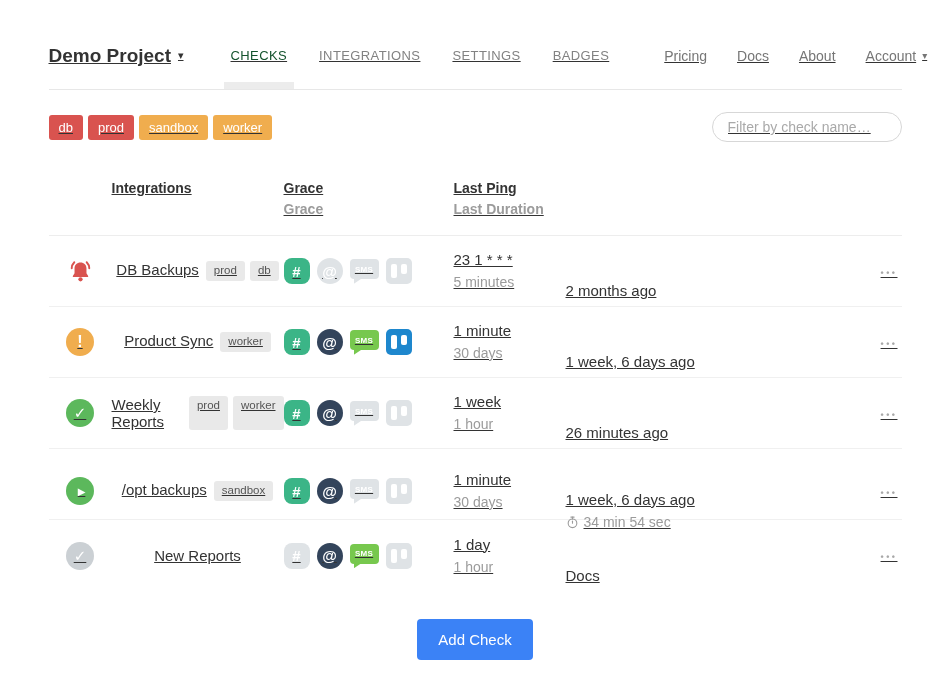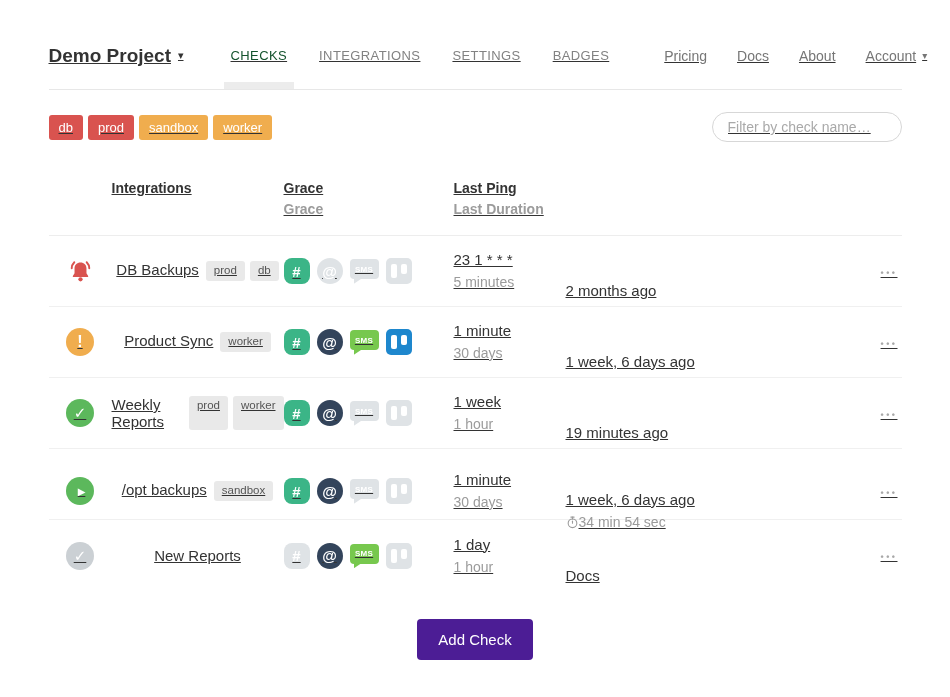--- a/index.html
+++ b/index.html
@@ -86,21 +86,21 @@
   .int.email.on { background:#33445b; }
   .int.sms.on { background:#77c84e; }
   .int.trello.on { background:#1e87cd; }
 
   .period-cell { line-height:22px; }
   .period { font-size:15px; color:#333; }
   .grace { font-size:14px; color:#9b9b9b; }
 
   .ping-cell { line-height:22px;margin-top:40px; }
   .last-ping { font-size:15px; color:#333; }
-  .last-duration { font-size:14px; color:#9b9b9b; display:flex; align-items:center; }
+  .last-duration { font-size:14px; color:#9b9b9b; display:flex; align-items:center; gap:5px; }
   .last-duration:empty { display:none; }
 
   .menu-cell { display:flex; justify-content:flex-end; }
   .row-menu { background:none; border:none; cursor:pointer; padding:6px 4px; }
   .dots { color:#a8a8a8; font-size:9px; letter-spacing:2.5px; font-weight:bold; white-space:nowrap; }
   .dots::before { content:"•••"; }
 
   
   .add-check-wrap { text-align:center; margin-top:28px; }
   .add-check { background:#21b250; color:#fff; border:none; border-radius:4px;
@@ -241,21 +241,21 @@
         <span class="int slack on"></span>
         <span class="int email on"></span>
         <span class="int sms off"></span>
         <span class="int trello off"></span>
       </div>
       <div class="period-cell">
         <div class="period">1 week</div>
         <div class="grace">1 hour</div>
       </div>
       <div class="ping-cell">
-        <div class="last-ping">19 minutes ago</div>
+        <div class="last-ping">26 minutes ago</div>
       </div>
       <div class="menu-cell">
         <button class="row-menu">
           <span class="dots"></span>
         </button>
       </div>
     </div>
 
     <div class="trow">
       <div class="status-cell">
@@ -318,16 +318,16 @@
       </div>
       <div class="menu-cell">
         <button class="row-menu">
           <span class="dots"></span>
         </button>
       </div>
     </div>
   </div>
 
   <div class="add-check-wrap">
-    <button class="add-check" style="background-color: #4c1d95;">Add Check</button>
+    <button class="add-check" style="background-color: #3b82f6;">Add Check</button>
   </div>
 
 </div>
 
 </body></html>

